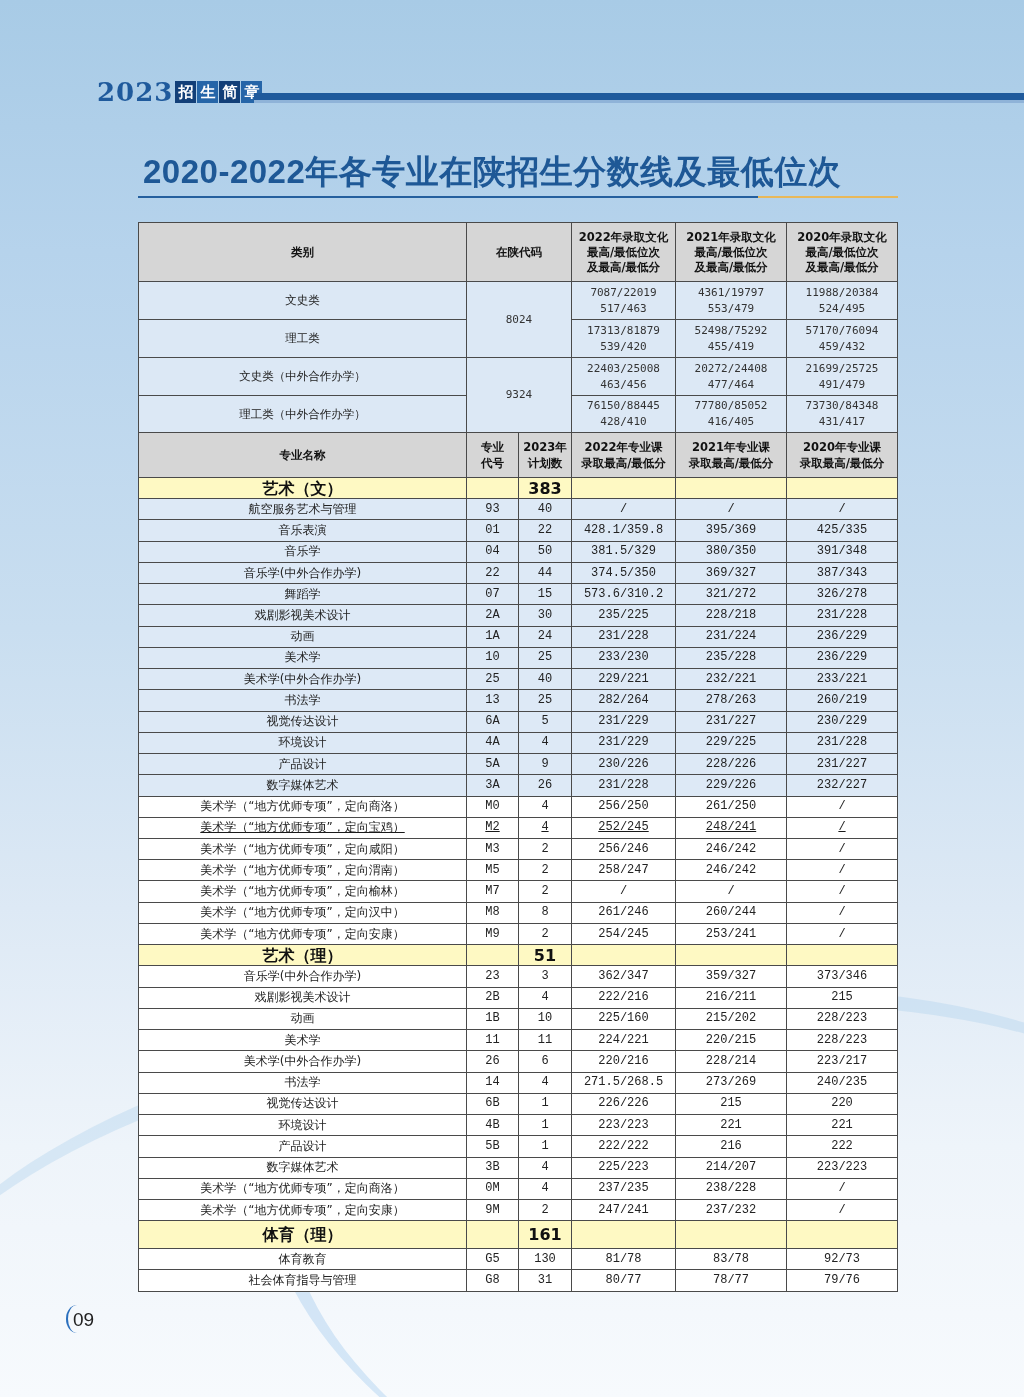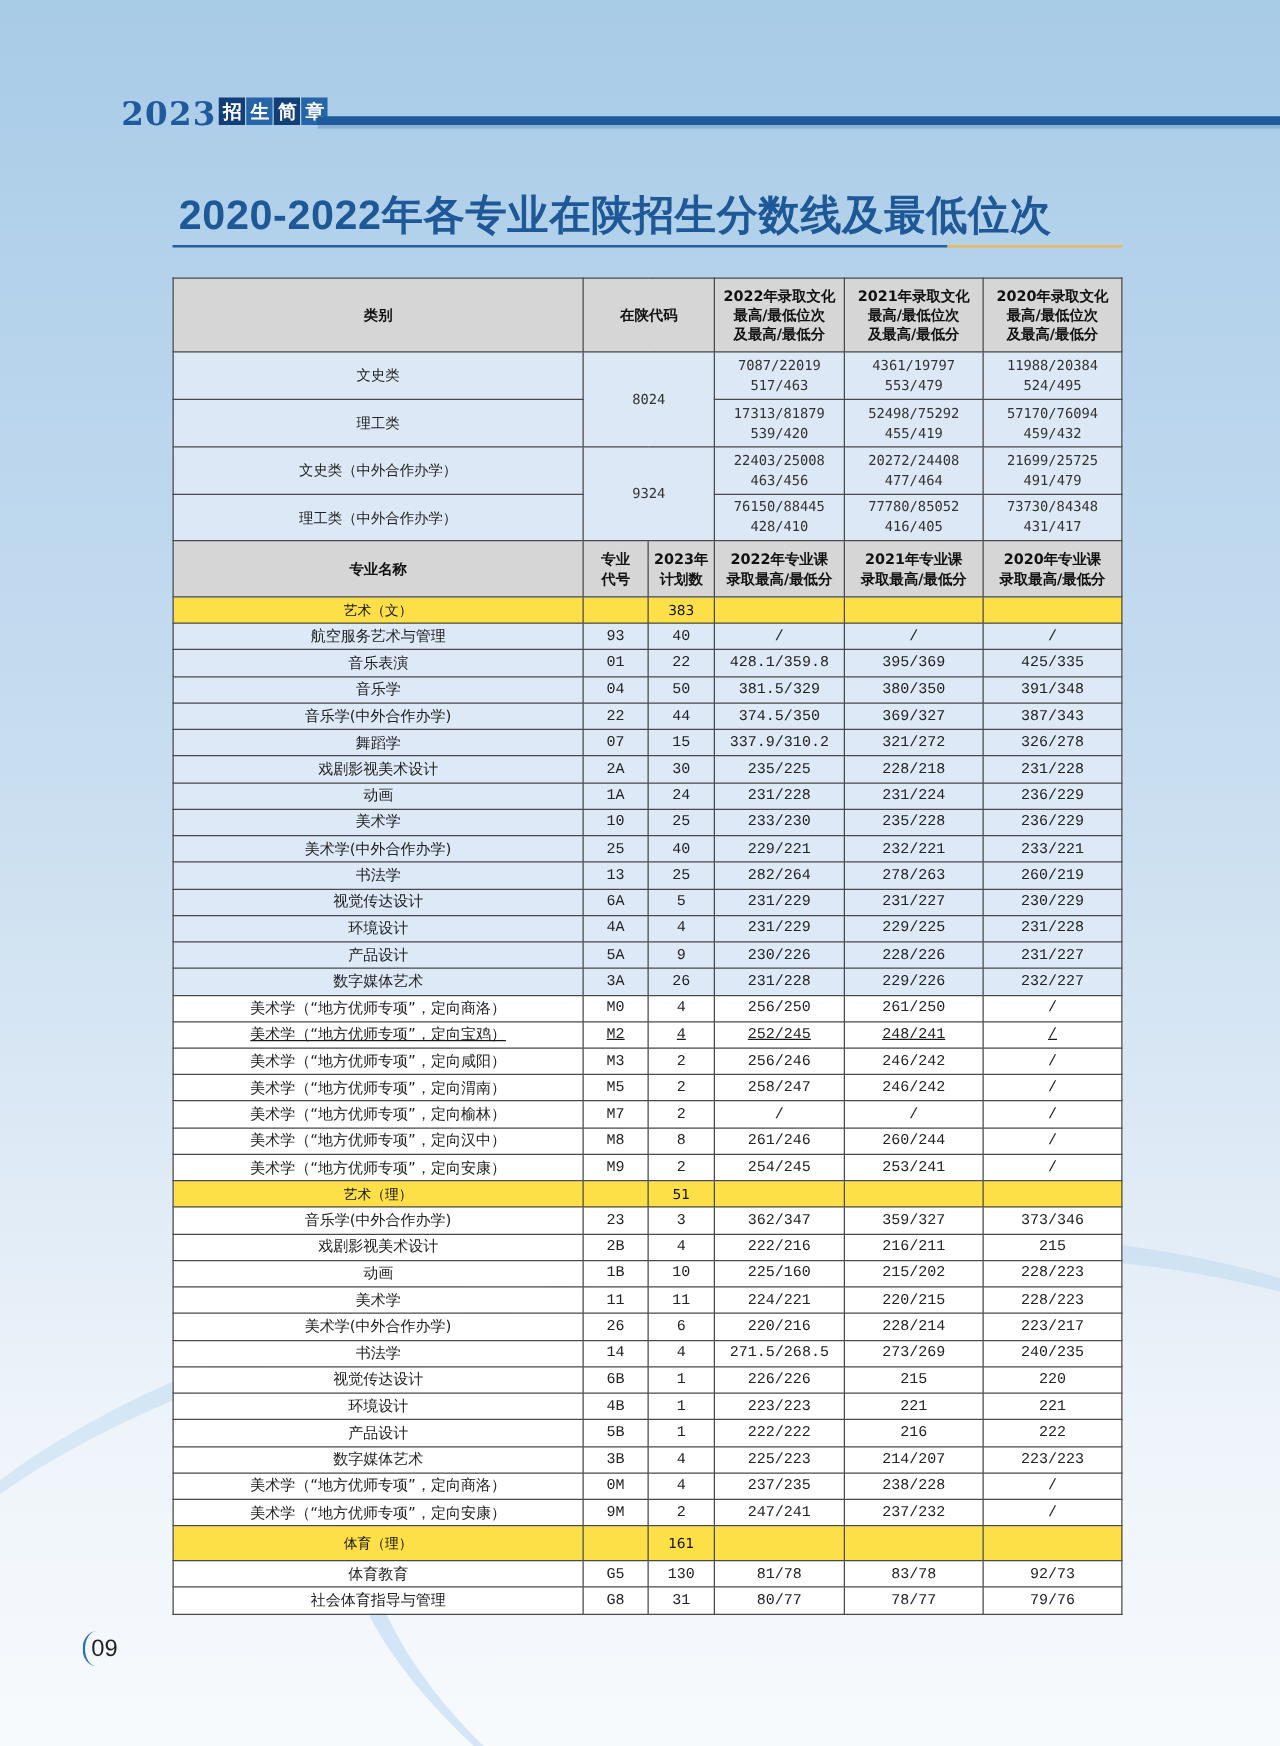--- a/index.html
+++ b/index.html
@@ -19,21 +19,21 @@
   }
   .swoosh2 {
     position: absolute; left: 250px; top: 1050px; width: 900px; height: 500px;
     border-radius: 50%;
     border-left: 22px solid rgba(150, 195, 235, 0.35);
     transform: rotate(20deg);
     pointer-events: none;
   }
 
   
-  .brand { position: absolute; left: 97px; top: 78px; height: 28px; display: flex; }
+  .brand { position: absolute; left: 97px; top: 78px; height: 28px; display: flex; align-items: center; }
   .brand-year {
     font-family: "DejaVu Serif", "Liberation Serif", serif; font-weight: bold;
     font-size: 26px; color: #1f5a9c; letter-spacing: 1px; line-height: 28px;
   }
   .brand-boxes { display: flex; margin-left: 2px; }
   .brand-box {
     width: 21px; height: 22px; margin-right: 1px; color: #fff;
     font-family: "DejaVu Serif", serif; font-weight: bold; font-size: 15px;
     display: flex; align-items: center; justify-content: center;
   }
@@ -55,21 +55,21 @@
   .tbl { position: absolute; left: 138px; top: 222px; width: 759px; border-collapse: collapse; table-layout: fixed; }
   .tbl td {
     border: 1px solid #4a4a4a; text-align: center; vertical-align: middle;
     font-size: 12px; line-height: 15px; color: #222;
     font-family: "DejaVu Sans", sans-serif;
   }
   .tbl .hdr td { background: #d6d6d6; font-weight: bold; font-size: 11.5px; color: #111; }
   .tbl .cat td { background: #dce8f5; font-size: 11.5px; }
   .tbl .cat td.val { font-family: "DejaVu Sans Mono", "Liberation Mono", monospace; font-size: 11px; line-height: 16px; color: #333; }
   .tbl .hdr2 td { background: #d6d6d6; font-weight: bold; font-size: 11.5px; line-height: 16px; color: #111; }
-  .tbl .sect td { background: #fde047; font-weight: normal; font-size: 11px; color: #111; }
+  .tbl .sect td { background: #fef9c3; font-weight: bold; font-size: 16px; color: #111; }
   .tbl .row td { font-size: 12px; }
   .tbl .row td.num { font-family: "Liberation Mono", "DejaVu Sans Mono", monospace; font-size: 12px; }
   .tbl .row.blue td { background: #dde9f6; }
   .tbl .row.white td { background: #ffffff; }
 
   .page-num {
     position: absolute; left: 66px; top: 1305px; width: 34px; height: 30px;
     display: flex; align-items: center;
   }
   .page-arc {
@@ -188,21 +188,21 @@
         <td class="num">22</td>
         <td class="num">44</td>
         <td class="num">374.5/350</td>
         <td class="num">369/327</td>
         <td class="num">387/343</td>
       </tr>
       <tr class="row blue" style="height: 21.24px;">
         <td>舞蹈学</td>
         <td class="num">07</td>
         <td class="num">15</td>
-        <td class="num">337.9/310.2</td>
+        <td class="num">573.6/310.2</td>
         <td class="num">321/272</td>
         <td class="num">326/278</td>
       </tr>
       <tr class="row blue" style="height: 21.24px;">
         <td>戏剧影视美术设计</td>
         <td class="num">2A</td>
         <td class="num">30</td>
         <td class="num">235/225</td>
         <td class="num">228/218</td>
         <td class="num">231/228</td>

